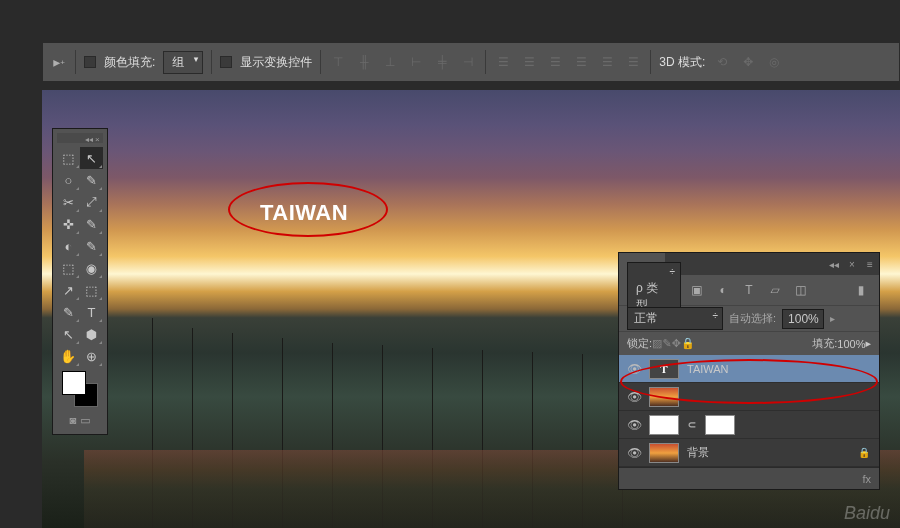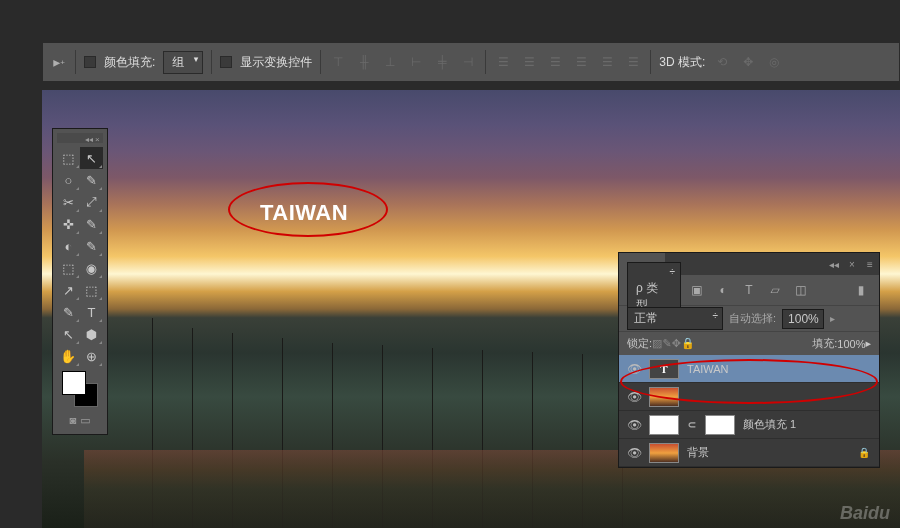--- a/index.html
+++ b/index.html
@@ -65,21 +65,21 @@
 .layer .eye{width:14px;font-size:12px;color:#bbb}
 .layer .thumb{width:30px;height:20px;border:1px solid #888;display:flex;align-items:center;justify-content:center;background:#fff;font-size:11px;font-weight:700;font-family:serif}
 .layer .thumb.t-type{background:#444;color:#fff}
 .layer .thumb.t-img{background:linear-gradient(to bottom,#c85030 0%,#f0a040 50%,#503020 100%)}
 .layer .thumb.t-link{width:10px;border:none;background:none;color:#aaa;font-size:10px}
 .layer .thumb.t-white{background:#fff}
 .layer .name{flex:1;font-size:11px}
 .layer .lock{font-size:10px;color:#aaa}
 .layers-footer{height:22px;background:#4a4a4a;border-top:1px solid #2a2a2a;display:flex;align-items:center;justify-content:flex-end;padding:0 8px;gap:8px;color:#999;font-size:11px}
 .ellipse-layers{position:absolute;right:22px;top:359px;width:258px;height:45px;border:2px solid #d00000;border-radius:50%;pointer-events:none}
-.watermark{position:absolute;right:10px;bottom:4px;color:rgba(255,255,255,.3);font-size:18px;font-weight:700;font-style:italic}
+.watermark{position:absolute;right:10px;bottom:4px;color:rgba(255,255,255,.3);font-size:18px;font-weight:400;font-style:italic}
 </style>
 </head>
 <body>
 
 <div class="canvas">
   <div class="pier p1"></div>
     <div class="pier p2"></div>
     <div class="pier p3"></div>
   <div class="pier p4"></div>
     <div class="pier p5"></div>
@@ -226,24 +226,26 @@
       </div>
       <div class="layer">
         <span class="eye">👁</span>
         <div class="thumb t-img"></div>
       </div>
       <div class="layer">
         <span class="eye">👁</span>
         <div class="thumb t-white"></div>
         <div class="thumb t-link">⊂</div>
         <div class="thumb t-white"></div>
-        <span class="name">颜色填充 1</span>
       </div>
       <div class="layer">
         <span class="eye">👁</span>
         <div class="thumb t-img"></div>
         <span class="name">背景</span>
         <span class="lock">🔒</span>
       </div>
     </div>
+  <div class="layers-footer">
+    <span>fx</span>
+  </div>
 </div>
 <div class="ellipse-layers"></div>
 <div class="watermark">Baidu</div>
 
 </body></html>

